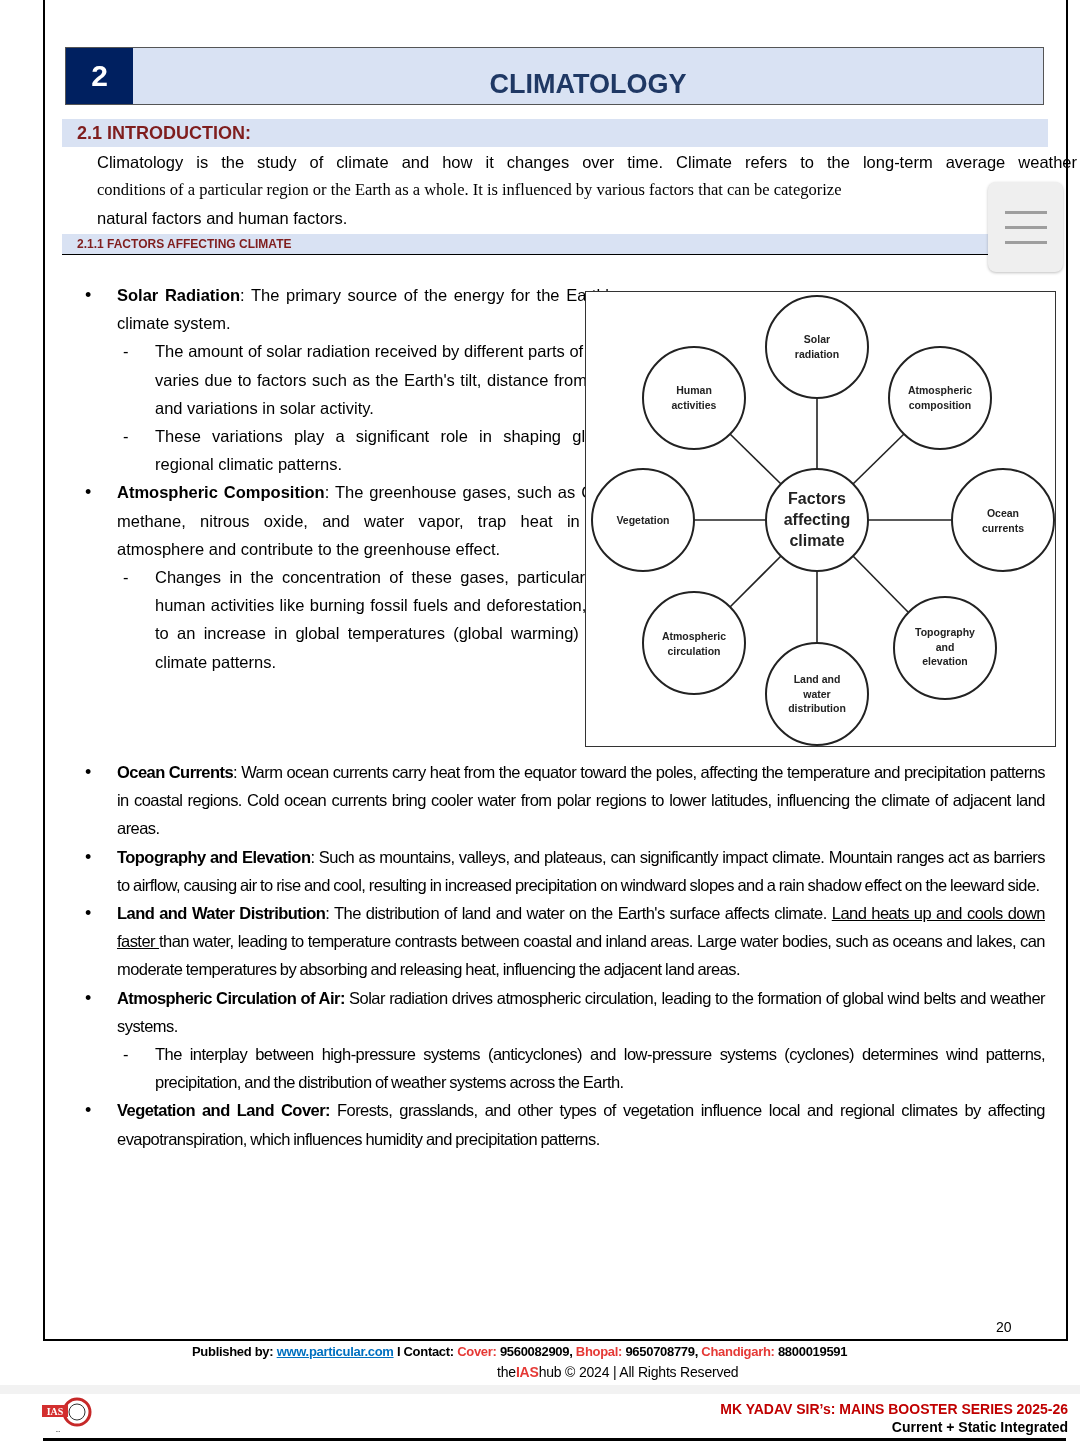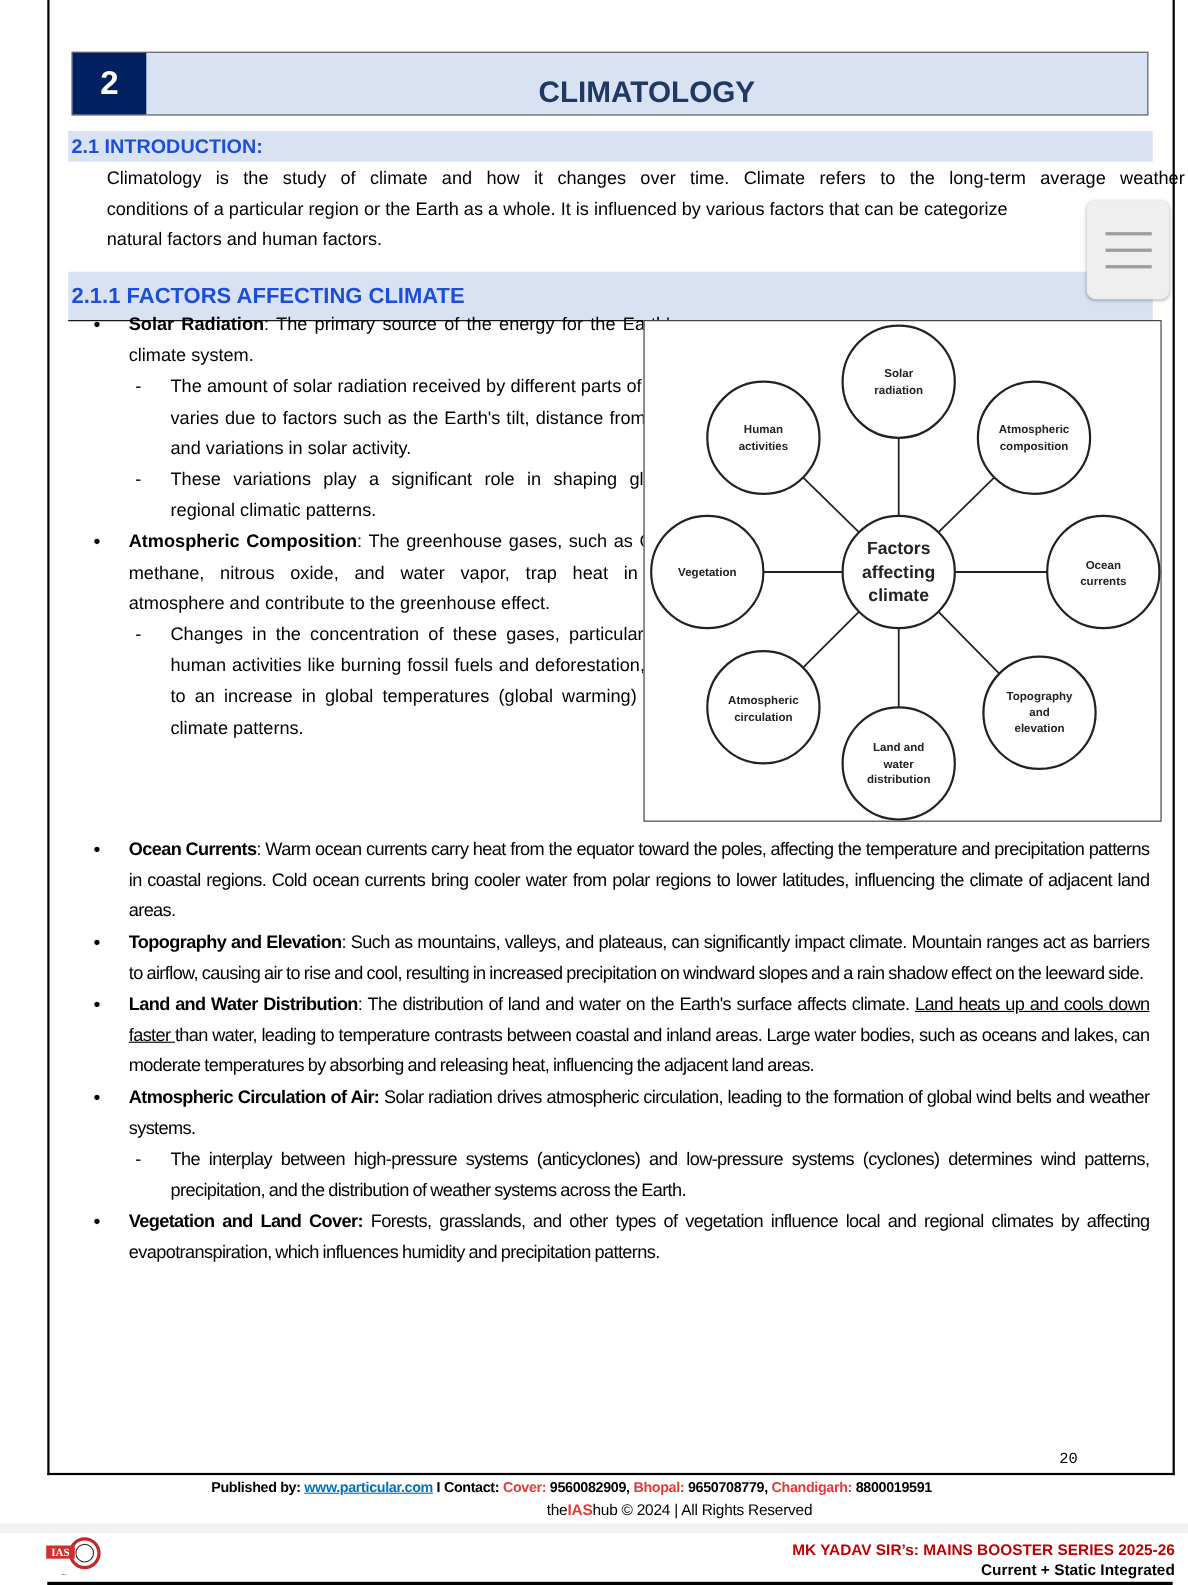--- a/index.html
+++ b/index.html
@@ -20,24 +20,24 @@
     background: #002060; color: #fff; font-weight: bold; font-size: 30px;
     display: flex; align-items: center; justify-content: center;
   }
   .chapter-title {
     position: absolute; left: 67px; right: 0; top: 0; height: 72px;
     display: flex; align-items: center; justify-content: center;
     color: #1f3864; font-weight: bold; font-size: 27px;
   }
   .section-bar {
     position: absolute; left: 62px; width: 986px; background: #d9e2f3;
-    color: #1d4ed8; font-weight: bold; display: flex; align-items: center; padding-left: 3px; box-sizing: border-box;
+    color: #7f1d1d; font-weight: bold; display: flex; align-items: center; padding-left: 15px; box-sizing: border-box;
   }
   .sec-21 { top: 119px; height: 28px; font-size: 18px; }
-  .sec-211 { top: 247px; height: 45px; font-size: 20px; border-bottom: 1.5px solid #000; }
+  .sec-211 { top: 234px; height: 21px; font-size: 12px; border-bottom: 1.5px solid #000; }
   .para {
     position: absolute; font-size: 16.5px; line-height: 28px; text-align: justify; margin-left: 32px;
   }
   .intro { left: 65px; top: 148px; width: 980px; }
   .intro span { display:block; }
   .list { position: absolute; left: 65px; width: 980px; font-size: 16.5px; line-height: 28.2px; }
   .bullet { position: relative; padding-left: 52px; text-align: justify; }
   .bullet::before { content: "\2022"; position: absolute; left: 20px; top: 0; font-size: 18px; }
   .sub { position: relative; padding-left: 90px; text-align: justify; }
   .sub::before { content: "-"; position: absolute; left: 58px; top: 0; }
@@ -48,21 +48,21 @@
   .diagram {
     position: absolute; left: 585px; top: 291px; width: 471px; height: 456px;
     border: 1.5px solid #333; box-sizing: border-box; background: #fff;
   }
   .diagram svg { position: absolute; left: -1.5px; top: -1.5px; }
   .menu-fab {
     position: absolute; left: 988px; top: 182px; width: 75px; height: 90px;
     background: #efefef; border-radius: 8px; box-shadow: 0 1px 3px rgba(0,0,0,0.25);
   }
   .menu-fab .ln { position: absolute; left: 17px; width: 42px; height: 3px; background: #9e9e9e; }
-  .page-num { position: absolute; left: 963px; top: 1319px; font-size: 14px; font-family: Liberation Mono, monospace; }
+  .page-num { position: absolute; left: 996px; top: 1319px; font-size: 14px; }
   .footer-line1 { position: absolute; left: 192px; top: 1344px; font-size: 13px; font-weight: bold; letter-spacing: -0.3px; }
   .footer-line1 .link { color: #0070c0; text-decoration: underline; }
   .footer-line1 .red { color: #e53935; }
   .footer-line2 { position: absolute; left: 497px; top: 1364px; font-size: 14px; letter-spacing: -0.2px; }
   .footer-line2 .red { color: #e53935; font-weight: bold; }
   .page-gap { position: absolute; left: 0; top: 1385px; width: 1080px; height: 9px; background: #f2f2f2; }
   .logo { position: absolute; left: 40px; top: 1396px; width: 58px; height: 40px; }
   .next-title { position: absolute; right: 12px; top: 1401px; text-align: right; font-weight: bold; }
   .next-title .t1 { color: #c00000; font-size: 14px; margin-left: 28px; }
   .next-title .t2 { color: #000; font-size: 14px; margin-top: 2px; }
@@ -75,21 +75,21 @@
 
 <div class="chapter-banner">
   <div class="chapter-num">2</div>
   <div class="chapter-title">CLIMATOLOGY</div>
 </div>
 
 <div class="section-bar sec-21">2.1 INTRODUCTION:</div>
 
 <div class="para intro">
   <span style="text-align-last: justify;">Climatology is the study of climate and how it changes over time.  Climate refers to the long-term average weather</span>
-  <span style="white-space:nowrap; overflow:hidden;">conditions of a particular region or the Earth as a whole. It is influenced by various factors that can be categorize</span>
+  <span style="white-space:nowrap; overflow:hidden;font-family:Liberation Serif, serif;">conditions of a particular region or the Earth as a whole. It is influenced by various factors that can be categorize</span>
   <span>natural factors and human factors.</span>
 </div>
 
 <div class="section-bar sec-211">2.1.1 FACTORS AFFECTING CLIMATE</div>
 
 <div class="menu-fab">
   <div class="ln" style="top:29px;"></div>
   <div class="ln" style="top:44px;"></div>
   <div class="ln" style="top:59px;"></div>
 </div>

